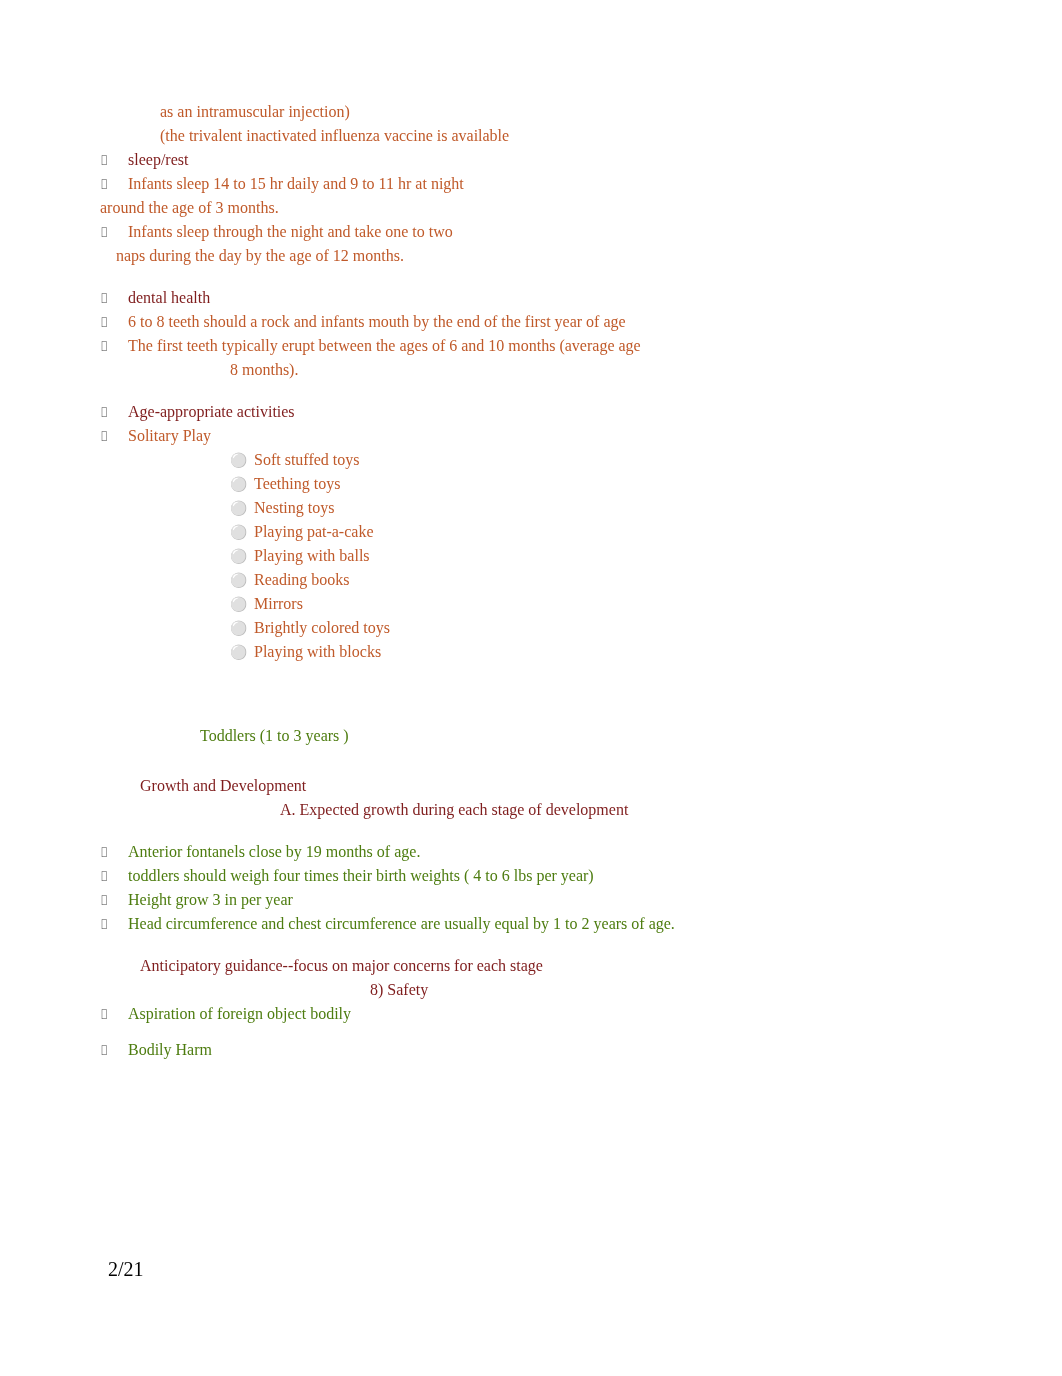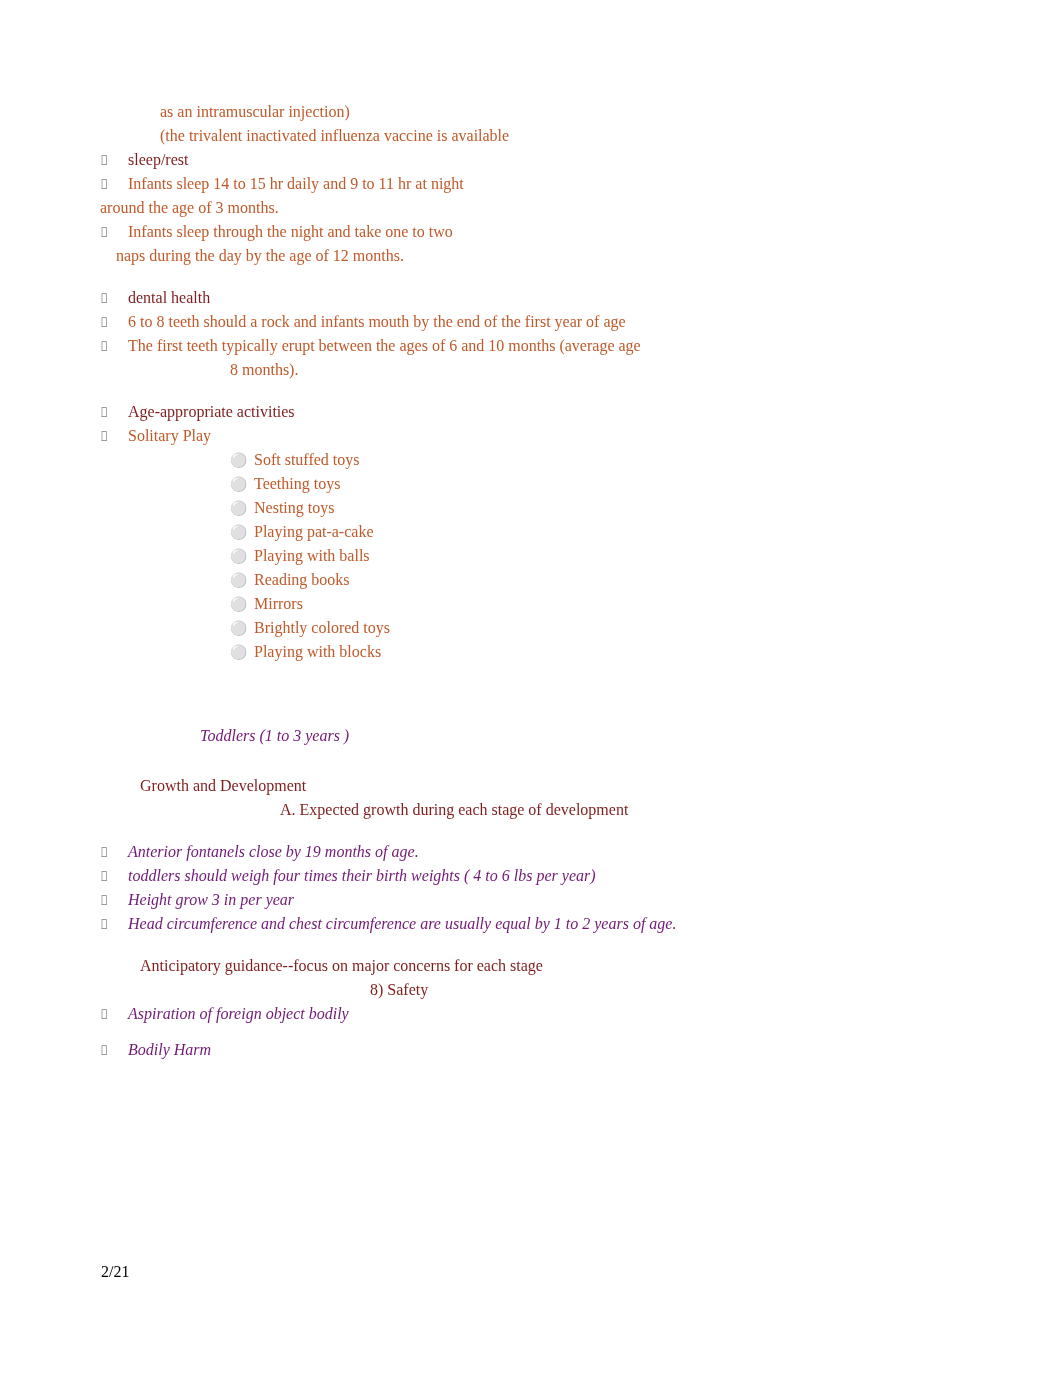--- a/index.html
+++ b/index.html
@@ -11,21 +11,21 @@
     line-height: 1.5;
     color: #000000;
     width: 1062px;
     height: 1376px;
     position: relative;
   }
   .page {
     padding: 100px 100px 0 100px;
   }
   .orange { color: #c05a2a; }
-  .blue { color: #701a75; font-style: italic; }
+  .blue { color: #4d7c0f; }
   .black { color: #7f1d1d; }
   .bullet-row {
     display: flex;
     align-items: flex-start;
     margin: 0;
   }
   .bullet-mark {
     width: 28px;
     flex: 0 0 28px;
     font-family: Arial, sans-serif;
@@ -49,23 +49,23 @@
     font-size: 14px;
     padding-top: 2px;
   }
   .plain-indent { margin-left: 130px; }
   .section-gap { height: 18px; }
   .small-gap { height: 4px; }
   .big-gap { height: 60px; }
   .mid-gap { height: 26px; }
   .footer {
     position: absolute;
-    left: 101px;
+    left: 108px;
     bottom: 92px;
-    font-size: 16px;
+    font-size: 20px;
     color: #000;
   }
   .numlist {
     margin-left: 270px;
   }
   .letterlist {
     margin-left: 180px;
   }
 </style>
 </head>

